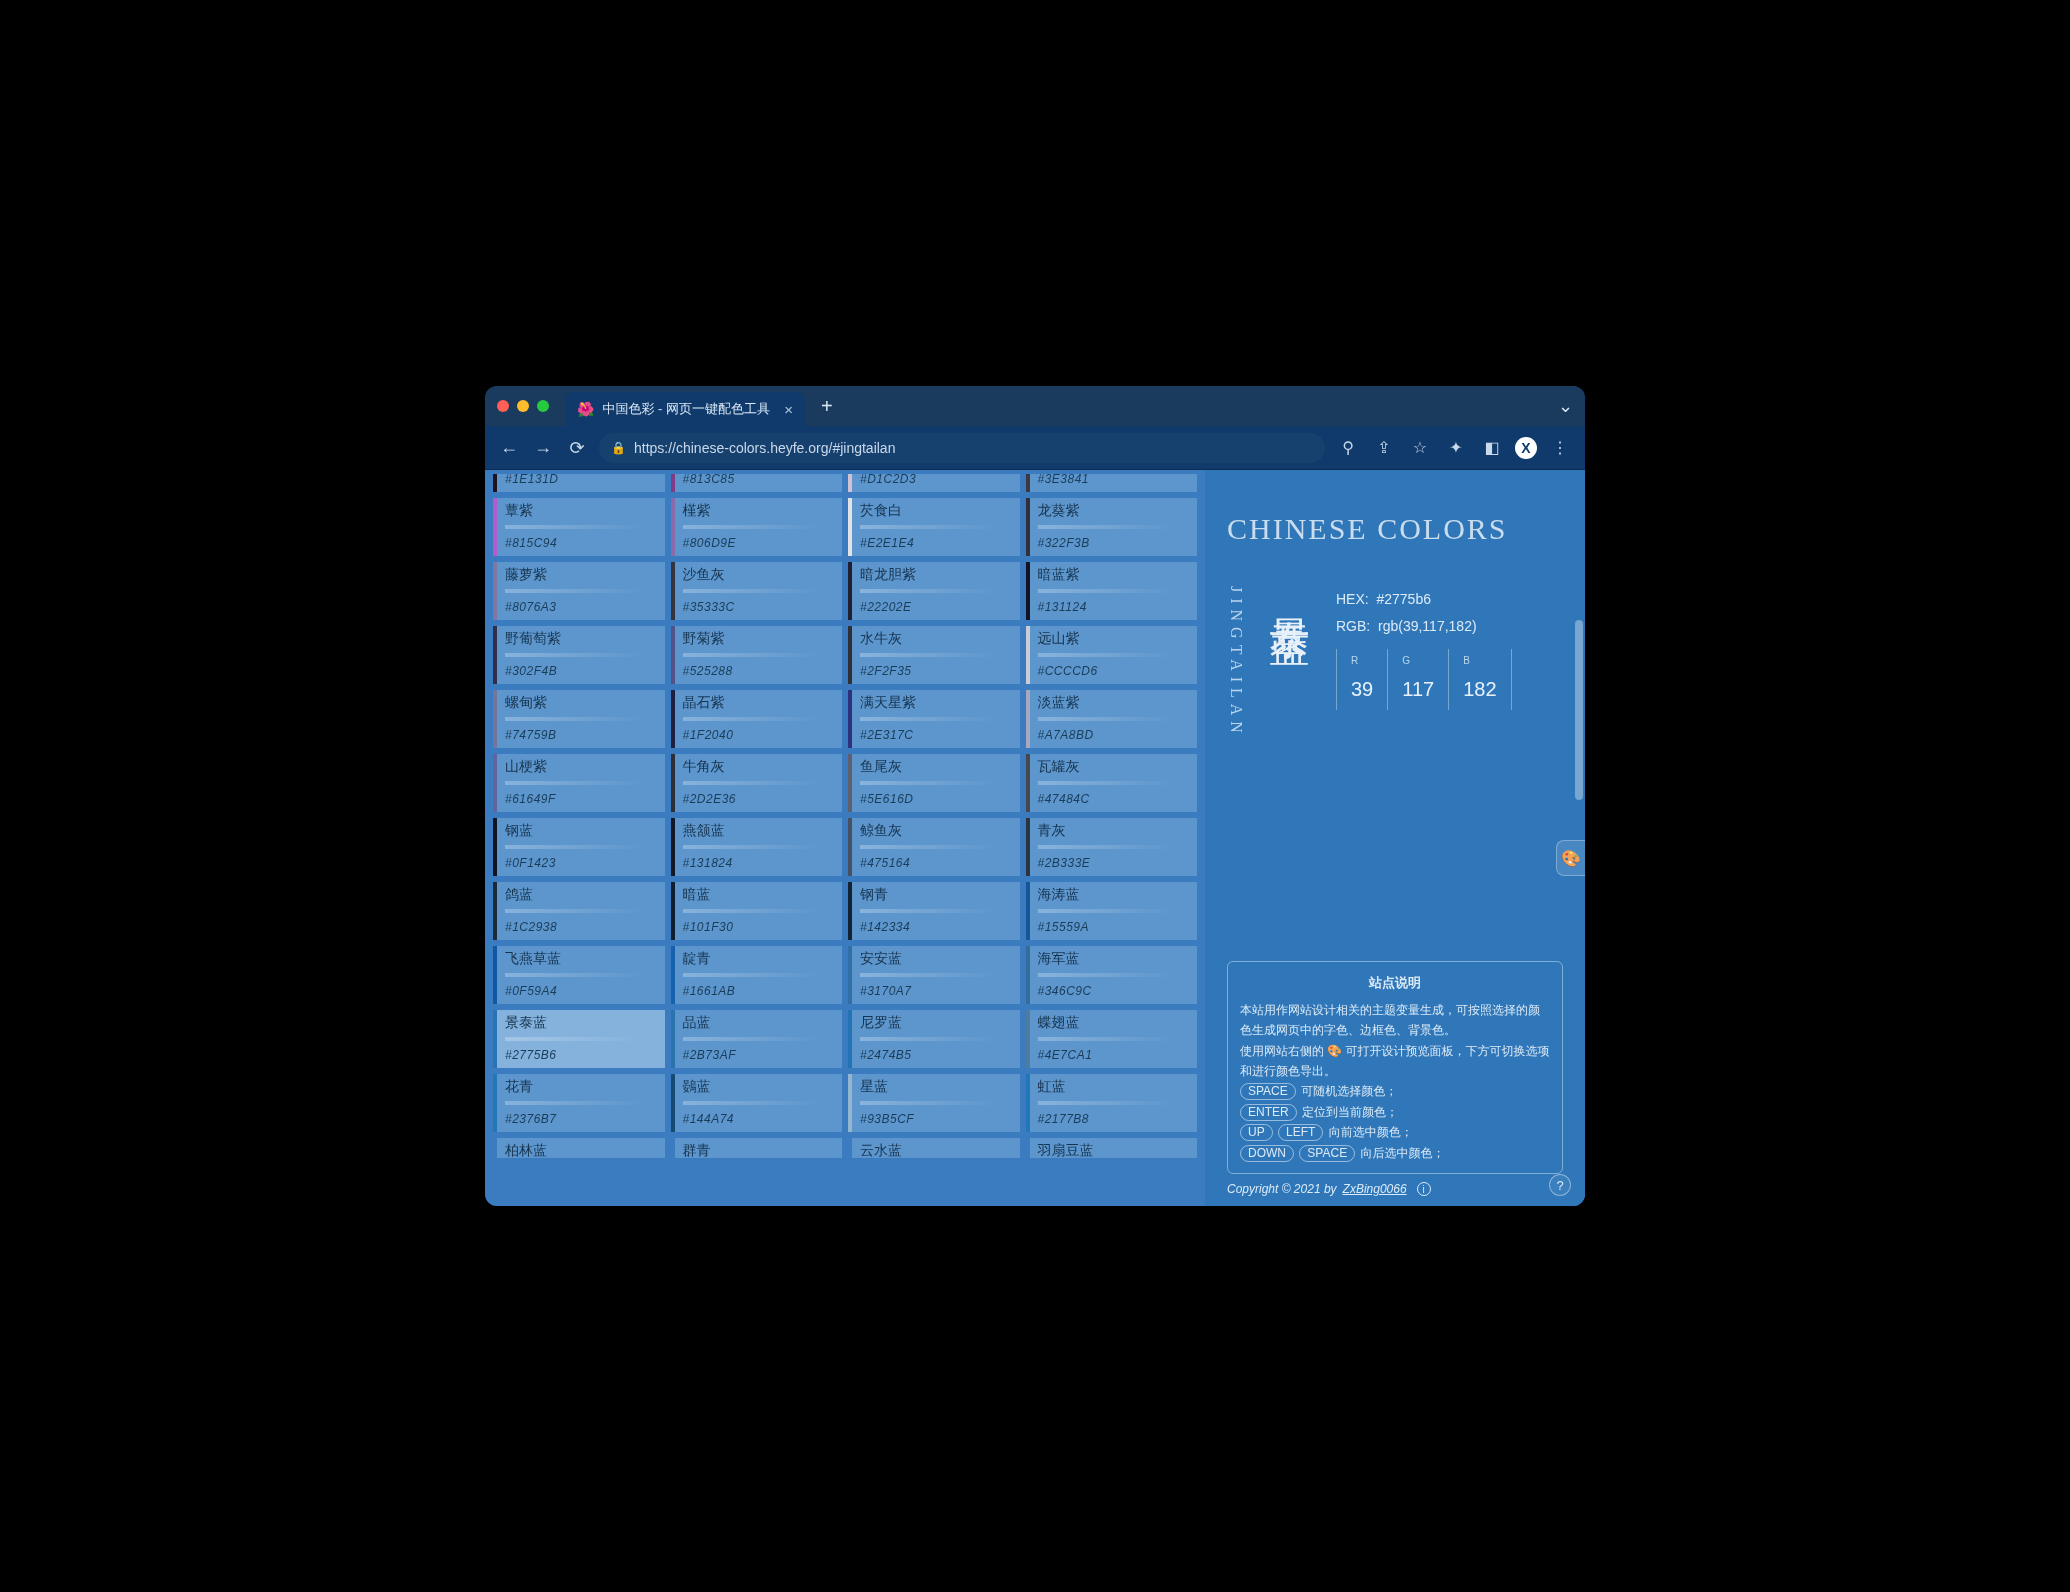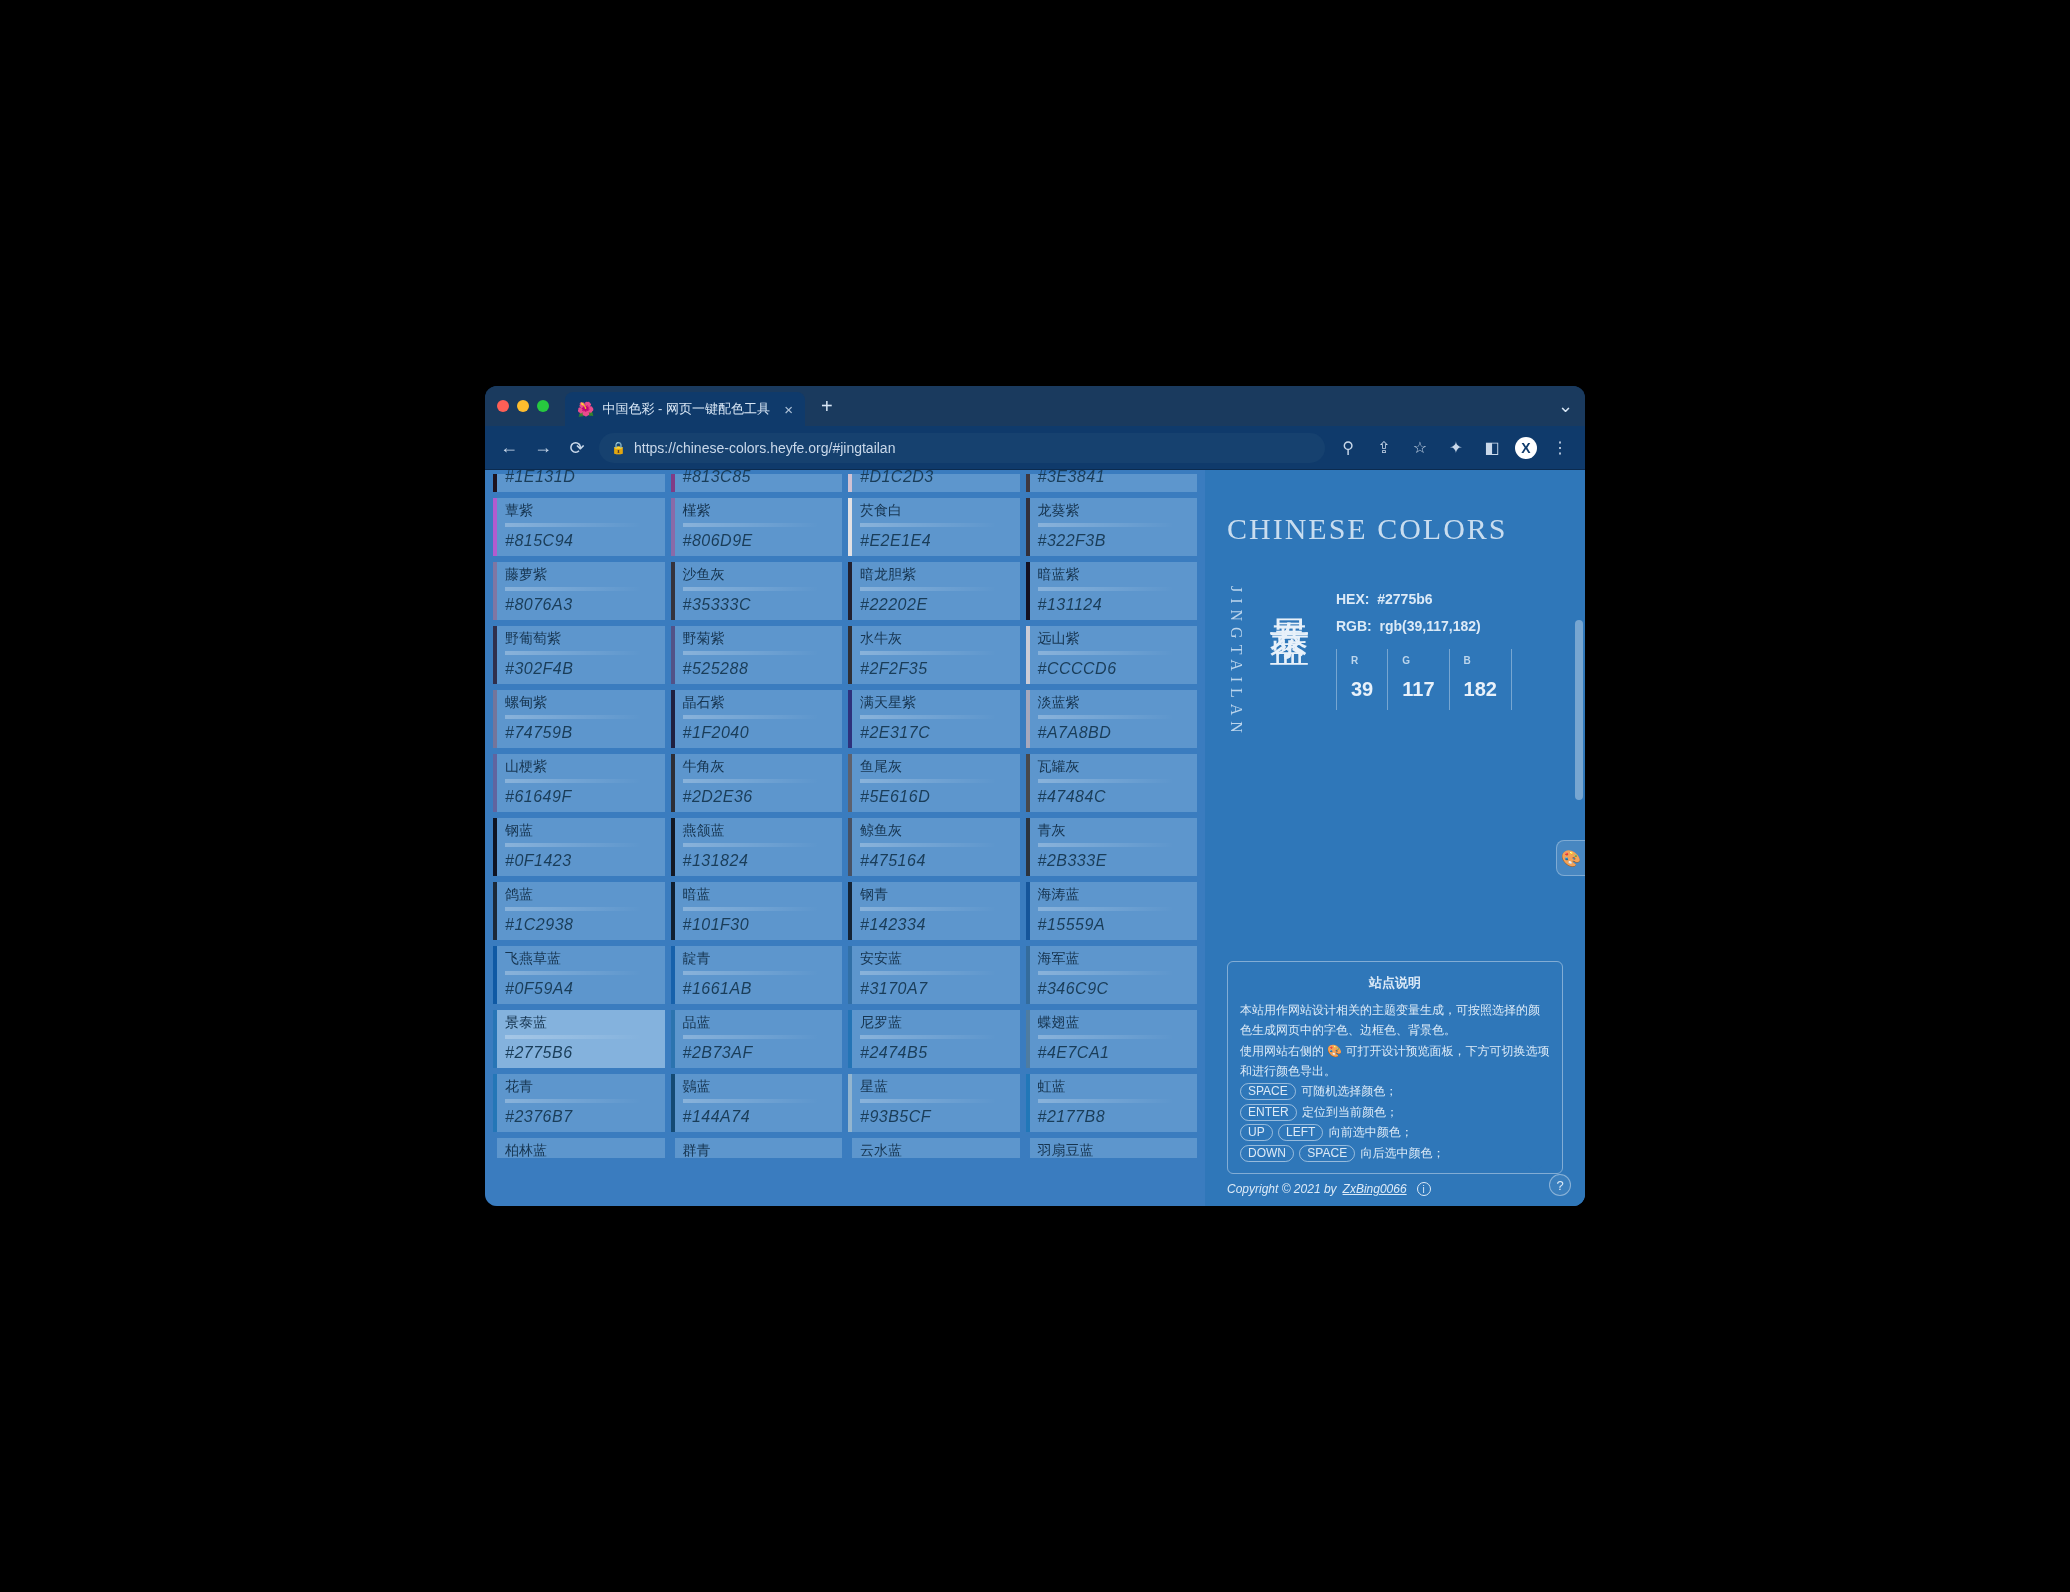--- a/index.html
+++ b/index.html
@@ -127,21 +127,21 @@
   .card.first-row { height: 18px; justify-content: flex-end; padding-top: 0; }
   .card.last-row { height: 20px; justify-content: center; padding-bottom: 0; }
   .card.selected { background: #84b2dd; }
   .cname {
     color: #16344f;
     font-size: 14px;
     font-weight: 500;
   }
   .chex {
     color: #1a3d59;
-    font-size: 16px;
+    font-size: 12px;
     font-style: italic;
     letter-spacing: .5px;
   }
   .rule {
     height: 4px;
     background: linear-gradient(to right, rgba(255,255,255,.6), rgba(255,255,255,0) 90%);
     opacity: .45;
   }
   
   .side {
@@ -184,21 +184,20 @@
     writing-mode: vertical-rl;
     font-size: 40px;
     letter-spacing: 4px;
     color: #e8f1fa;
     font-weight: 300;
   }
   .specs {
     font-size: 14px;
     color: #dceaf7;
     line-height: 1.9;
-    font-weight: bold;
   }
   .rgb-bars {
     margin-top: 10px;
     display: flex;
     gap: 0;
   }
   .rgb-cell {
     border-left: 1px solid rgba(255,255,255,.35);
     padding: 2px 14px;
     text-align: center;

